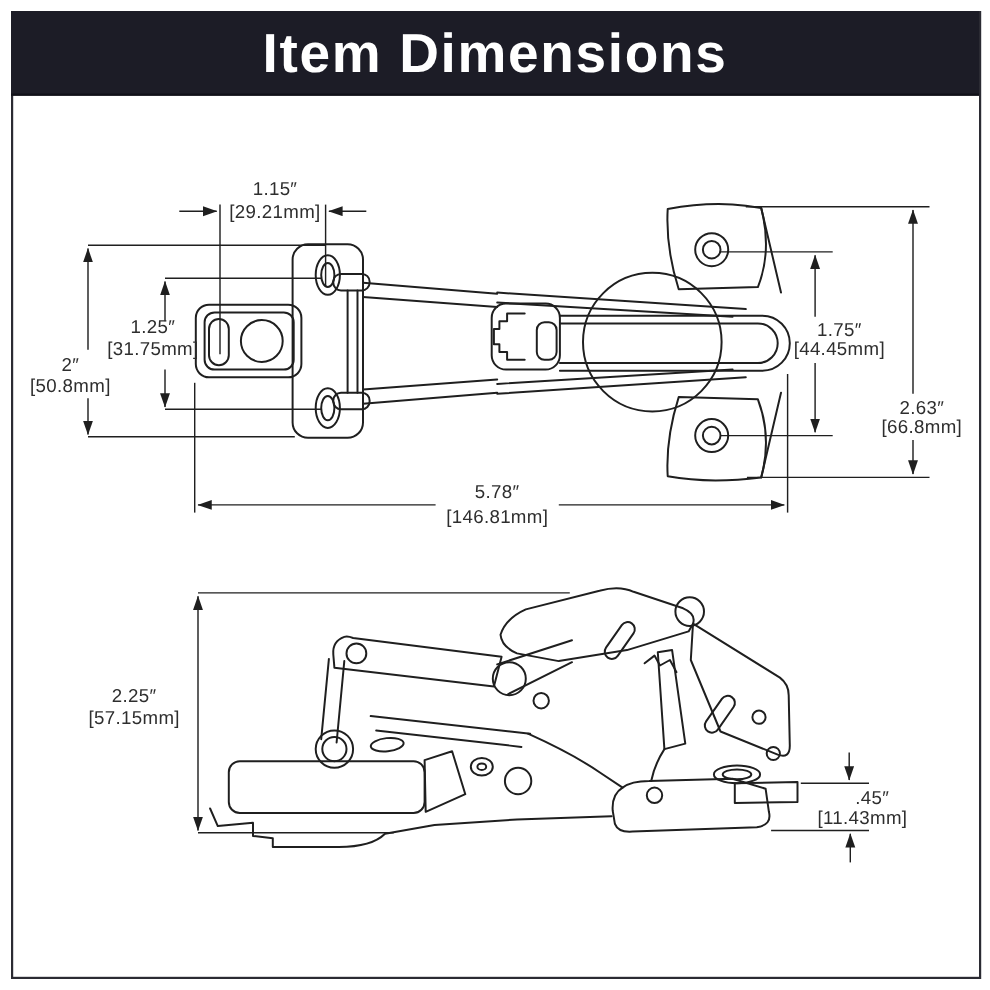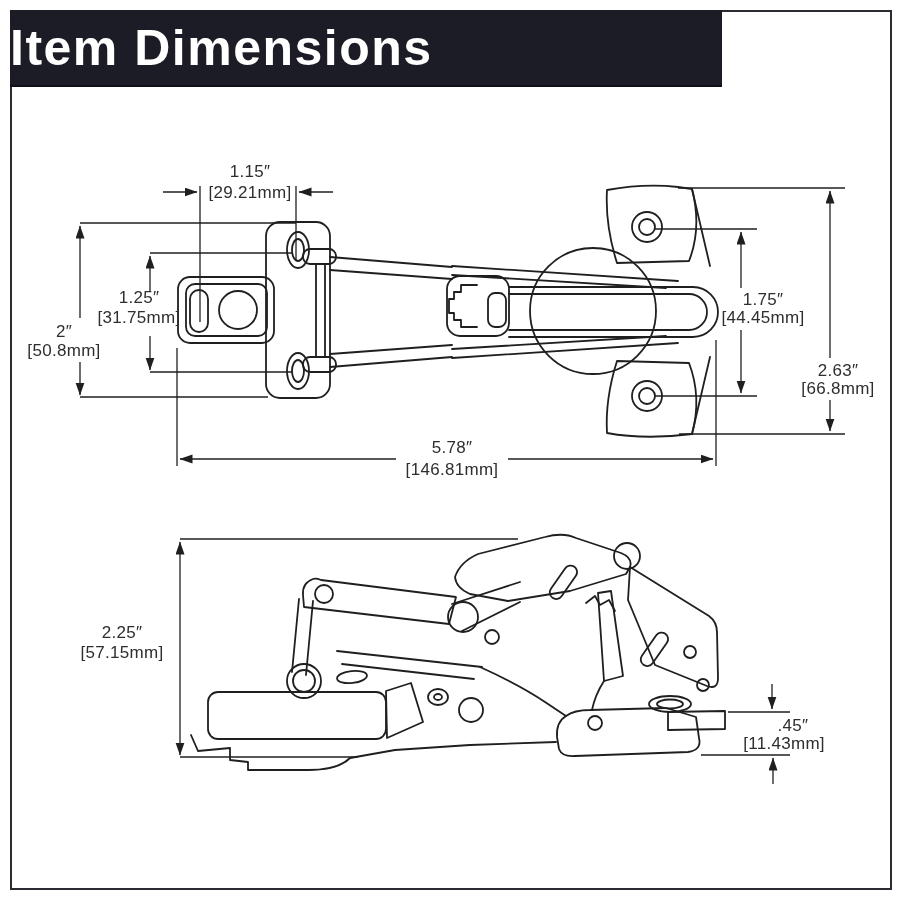--- a/index.html
+++ b/index.html
@@ -1,21 +1,21 @@
 <!DOCTYPE html>
 <html><head>
 <meta charset="utf-8">
 <style>
   html,body{margin:0;padding:0;background:#fff;}
   .page{position:relative;width:900px;height:900px;background:#ffffff;
         font-family:"Liberation Sans","DejaVu Sans",sans-serif;overflow:hidden;}
   .frame{position:absolute;left:10px;top:10px;width:878px;height:876px;
          border:2px solid #2b2b33;background:#ffffff;}
-  .banner{position:absolute;left:10px;top:10px;width:712px;height:77px;
-          background:#1c1c26;display:flex;align-items:center;
+  .banner{position:absolute;left:10px;top:10px;width:880px;height:77px;
+          background:#1c1c26;display:flex;align-items:center;justify-content:center;
           border-bottom:2px solid #101018;box-sizing:border-box;}
   .banner h1{margin:0;color:#ffffff;font-size:50px;font-weight:bold;
              letter-spacing:1.5px;font-family:"Liberation Sans","DejaVu Sans",sans-serif;}
   svg.drawing{position:absolute;left:0;top:0;width:900px;height:900px;pointer-events:none;}
   .ln{stroke:#1f1f1f;stroke-width:1.8;fill:none;stroke-linejoin:round;stroke-linecap:round;}
   .dim{stroke:#1f1f1f;stroke-width:1.3;fill:none;}
   .dimtxt{fill:#2e2e2e;font-size:17px;text-anchor:middle;
           font-family:"Liberation Sans","DejaVu Sans",sans-serif;letter-spacing:0.3px;}
 </style>
 </head>

